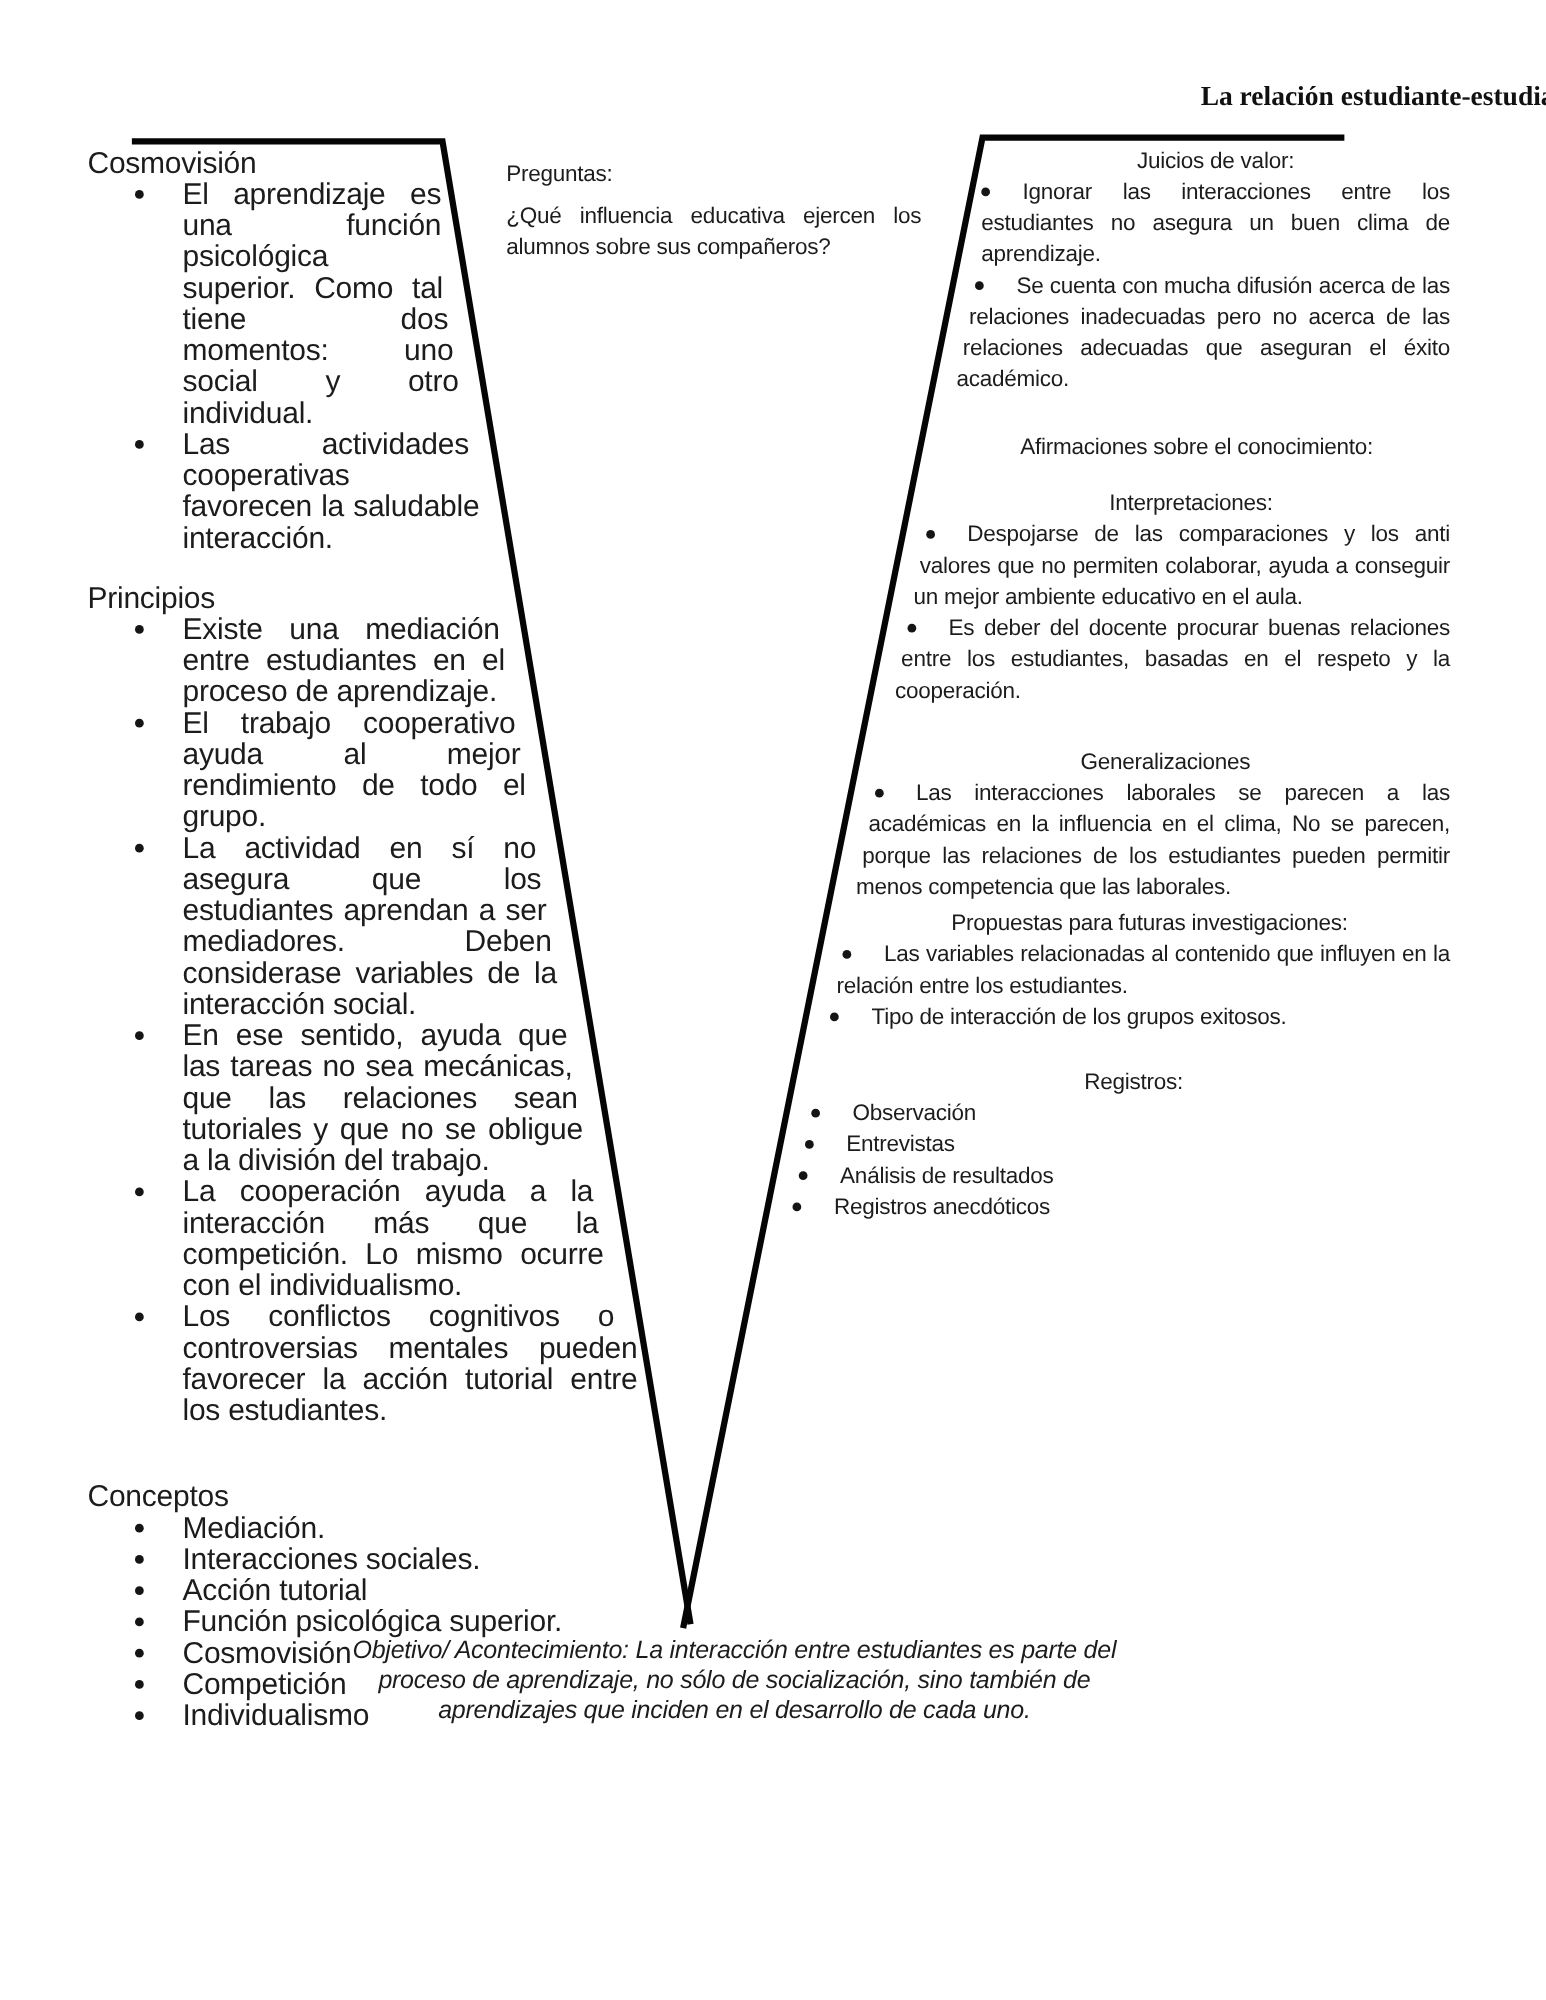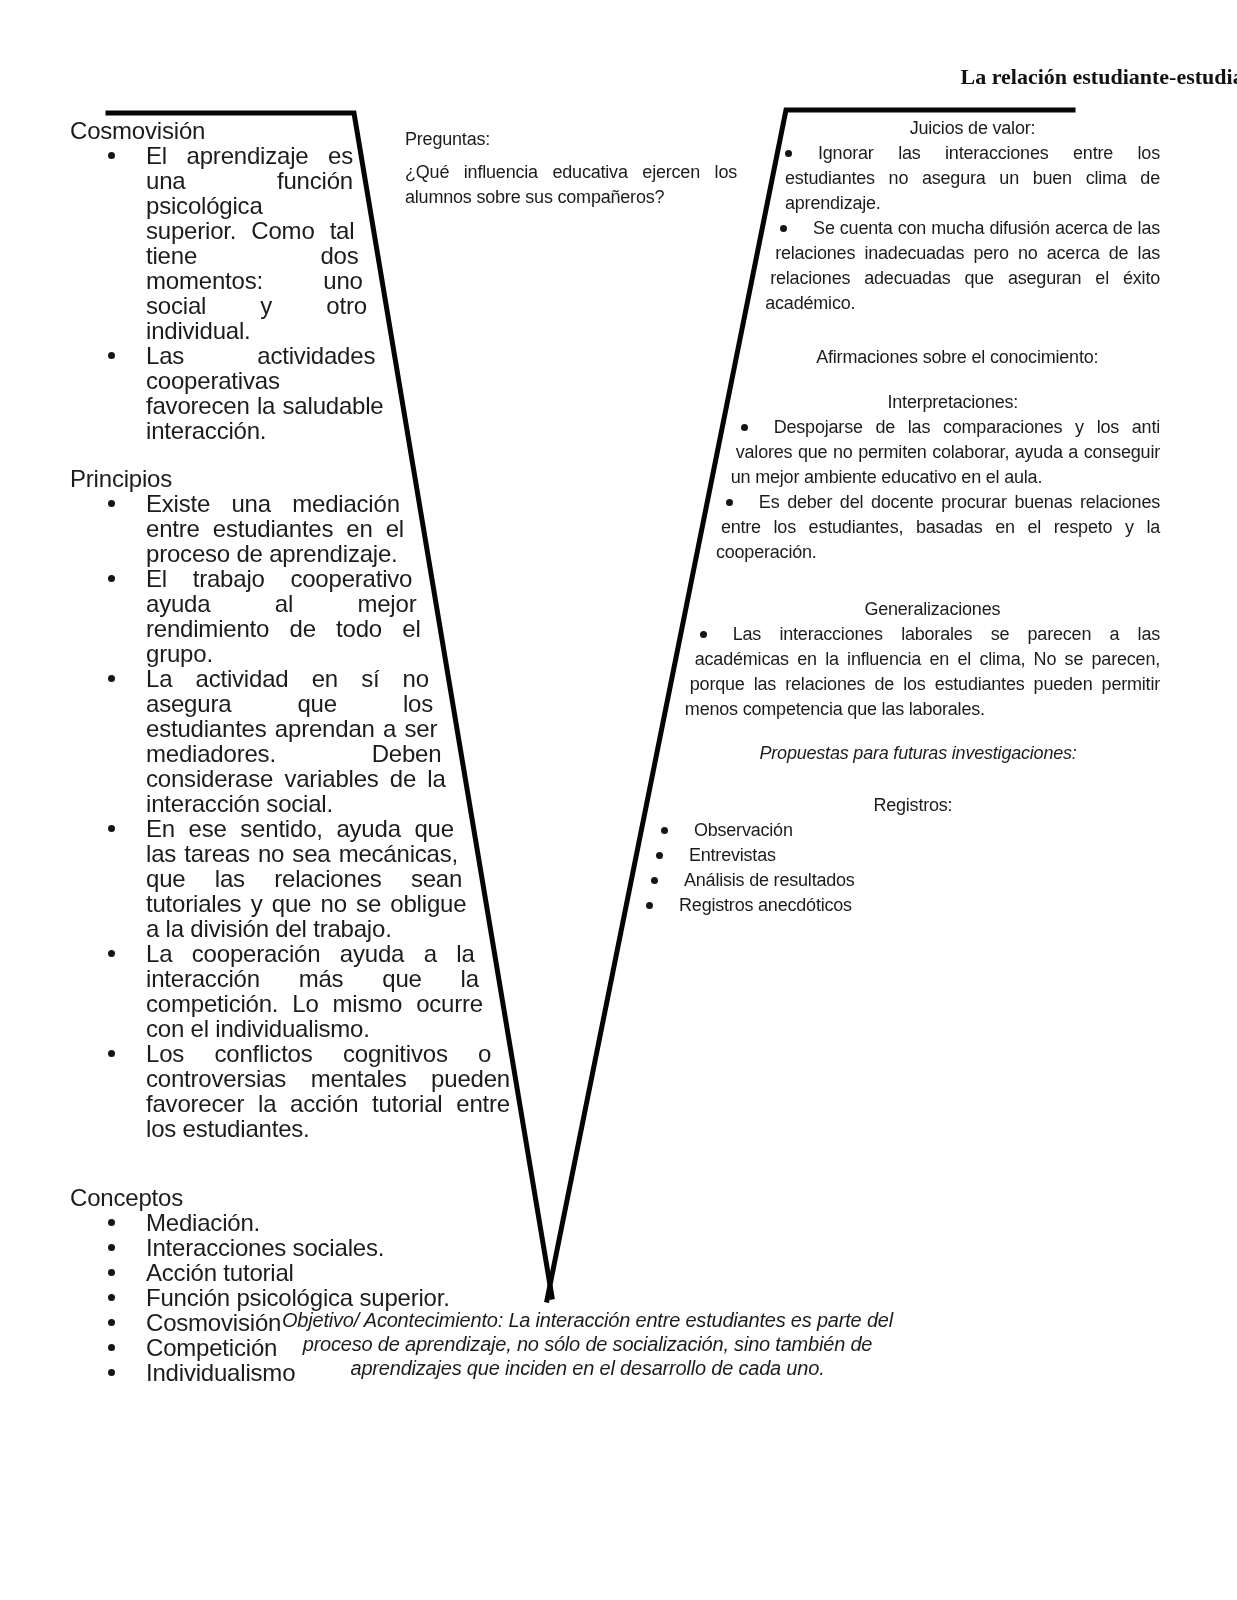--- a/index.html
+++ b/index.html
@@ -65,21 +65,21 @@
   .col-right ul { margin:0; padding:0; list-style:none; }
   .col-right li::before {
     content:""; display:inline-block; width:7px; height:7px;
     border-radius:50%; background:#151515;
     margin-right:26px; vertical-align:2px;
   }
   .s-juicios          { margin-top:7px; }
   .s-afirmaciones     { margin-top:29px; }
   .s-interpretaciones { margin-top:20px; }
   .s-generalizaciones { margin-top:32px; }
-  .s-propuestas       { margin-top:19px;font-style:italic; }
+  .s-propuestas       { margin-top:4px; }
   .s-registros        { margin-top:27px; }
 
   
   .objetivo {
     position:absolute; left:255px; top:1308px; width:665px;
     font-size:20px; line-height:24px; letter-spacing:-0.2px;
     text-align:center;
     font-style:italic;
   }
 </style>
@@ -162,20 +162,24 @@
 
     <section class="s-generalizaciones">
       <div class="sec-h">Generalizaciones</div>
       <ul>
           <li>Las interacciones laborales se parecen a las académicas en la influencia en el clima, No se parecen, porque las relaciones de los estudiantes pueden permitir menos competencia que las laborales.</li>
         </ul>
     </section>
 
     <section class="s-propuestas">
       <div class="sec-h">Propuestas para futuras investigaciones:</div>
+      <ul>
+          <li>Las variables relacionadas al contenido que influyen en la relación entre los estudiantes.</li>
+          <li>Tipo de interacción de los grupos exitosos.</li>
+        </ul>
     </section>
 
     <section class="s-registros">
       <div class="sec-h">Registros:</div>
       <ul>
           <li>Observación</li>
           <li>Entrevistas</li>
           <li>Análisis de resultados</li>
           <li>Registros anecdóticos</li>
         </ul>

